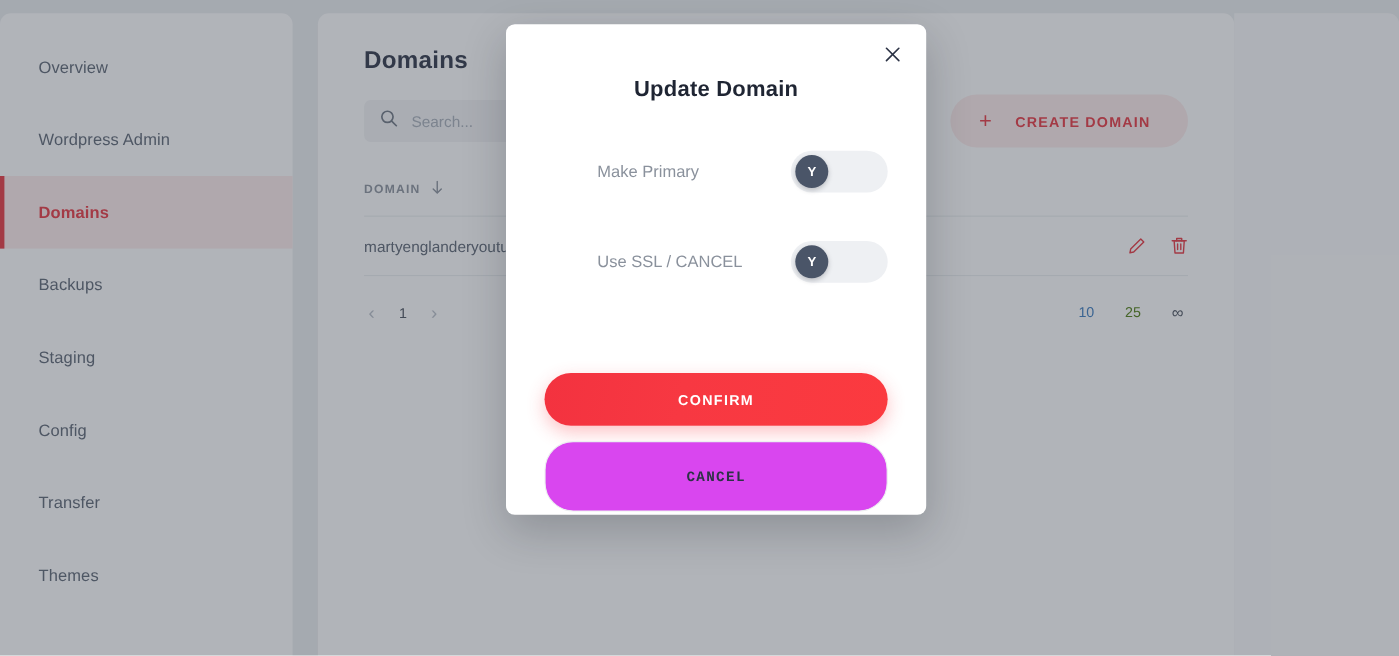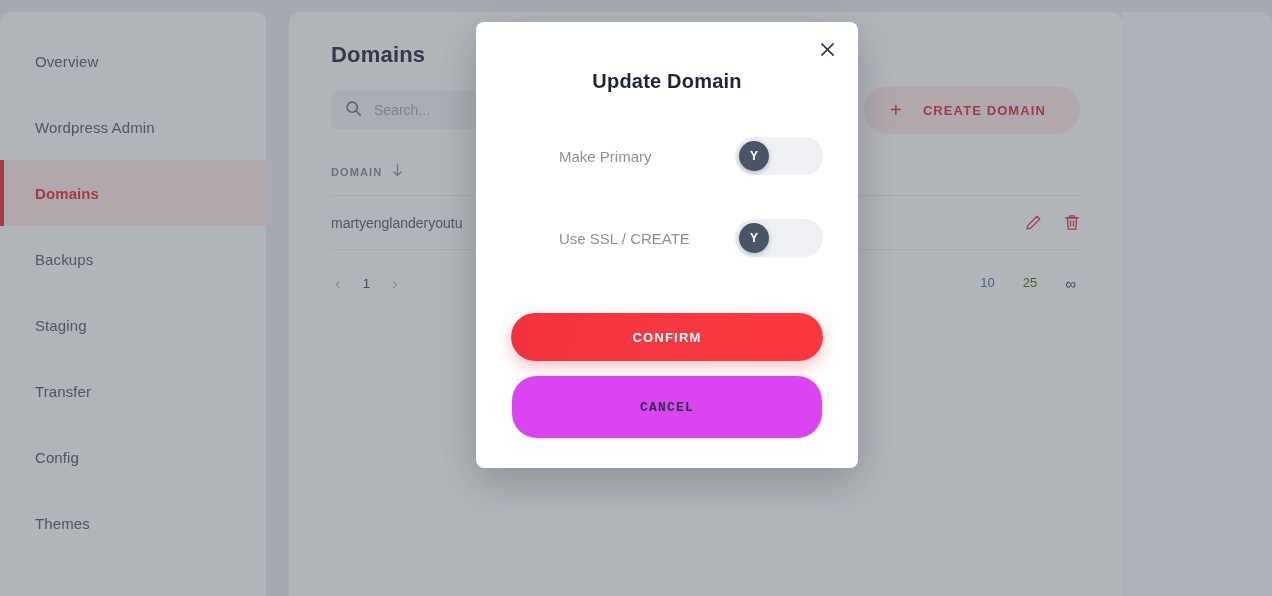--- a/index.html
+++ b/index.html
@@ -175,21 +175,21 @@
   
   .overlay {
     position: absolute;
     inset: 0;
     background: rgba(61, 68, 80, 0.40);
   }
 
   
   .modal {
     position: absolute;
-    left: 476px;
+    left: 460px;
     top: 22px;
     width: 382px;
     height: 446px;
     background: #ffffff;
     border-radius: 8px;
     box-shadow: 0 14px 40px rgba(20,24,32,.22);
     padding: 0 35px;
   }
 
   .modal-close {
@@ -244,21 +244,21 @@
     background: #4a5568;
     color: #ffffff;
     font-size: 12px;
     font-weight: 700;
     display: flex;
     align-items: center;
     justify-content: center;
     box-shadow: 0 2px 5px rgba(30,36,48,.25);
   }
 
-  .modal-actions { margin-top: 56px; }
+  .modal-actions { margin-top: 82px; }
 
   .btn-confirm {
     display: block;
     width: 100%;
     height: 48px;
     border: 0;
     border-radius: 26px;
     background: linear-gradient(100deg, #f3323f 0%, #f73842 40%, #fb3a3f 100%);
     color: #ffffff;
     font-family: "Liberation Sans", sans-serif;
@@ -302,24 +302,24 @@
       <div class="nav-item active">
         <span>Domains</span>
       </div>
       <div class="nav-item">
         <span>Backups</span>
       </div>
       <div class="nav-item">
         <span>Staging</span>
       </div>
       <div class="nav-item">
+        <span>Config</span>
+      </div>
+      <div class="nav-item">
         <span>Transfer</span>
-      </div>
-      <div class="nav-item">
-        <span>Config</span>
       </div>
       <div class="nav-item">
         <span>Themes</span>
       </div>
     </aside>
 
     <div class="gap"></div>
 
     <main class="content-card">
 
@@ -404,21 +404,21 @@
     <div class="modal-title">Update Domain</div>
 
     <div class="field-row">
       <span class="field-label">Make Primary</span>
       <span class="toggle">
         <span class="knob">Y</span>
       </span>
     </div>
 
     <div class="field-row">
-      <span class="field-label">Use SSL / CREATE</span>
+      <span class="field-label">Use SSL / CANCEL</span>
       <span class="toggle">
         <span class="knob">Y</span>
       </span>
     </div>
 
     <div class="modal-actions">
       <button class="btn-confirm">CONFIRM</button>
       <button class="btn-cancel">CANCEL</button>
     </div>
 

